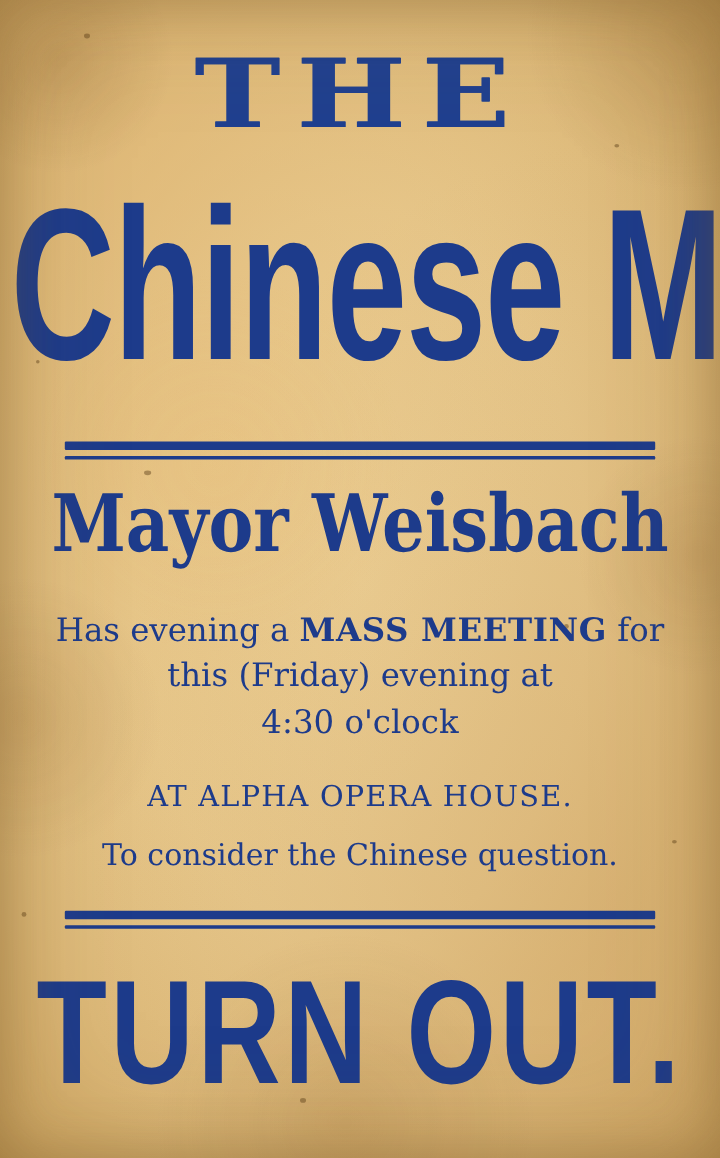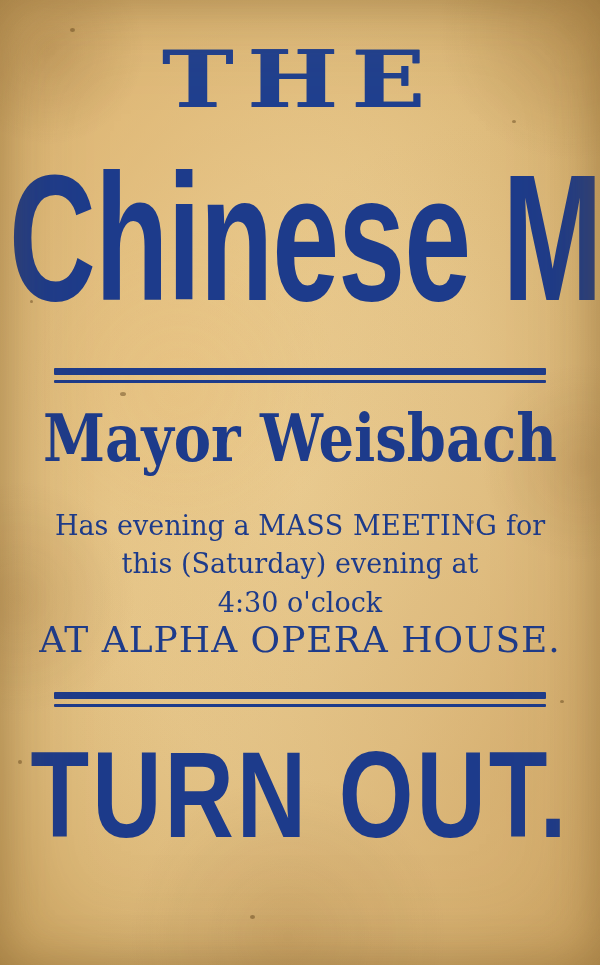--- a/index.html
+++ b/index.html
@@ -112,27 +112,28 @@
   }
   .body-block {
     margin-top: 42px;
     font-family: "DejaVu Serif", serif;
     font-size: 27px;
     line-height: 1.42;
     color: #1d3b8b;
     width: 100%;
   }
   .body-block .strong {
-    font-weight: 400;
+    font-weight: 700;
     letter-spacing: 0.5px;
     text-align: right;
   }
   .line-venue {
-    font-family: "DejaVu Serif", serif;
-    font-size: 36px;
+    margin-top: 30px;
+    font-family: "DejaVu Serif", serif;
+    font-size: 24px;
     letter-spacing: 1px;
     color: #1d3b8b;
     white-space: nowrap;
   }
   .line-consider {
     margin-top: 24px;
     font-family: "DejaVu Serif", serif;
     font-size: 25px;
     color: #1d3b8b;
   }
@@ -175,26 +176,27 @@
       <div class="rule-thick"></div>
       <div class="rule-thin"></div>
     </div>
 
     <div class="ink line-mayor">Mayor Weisbach</div>
 
     <div class="body-block ink">
       <div>
         <span>Has evening a </span><span class="strong">MASS MEETING</span><span> for</span>
       </div>
-      <div>this  (Saturday)  evening  at</div>
+      <div>this  (Friday)  evening  at</div>
       <div>4:30 o'clock</div>
     </div>
 
     <div class="ink line-venue">AT ALPHA OPERA HOUSE.</div>
 
+    <div class="ink line-consider">To consider the Chinese question.</div>
 
     <div class="rule-group spacer-rules-2">
       <div class="rule-thick"></div>
       <div class="rule-thin"></div>
     </div>
 
     <div class="ink line-turnout">TURN OUT.</div>
 
   </div>
 

